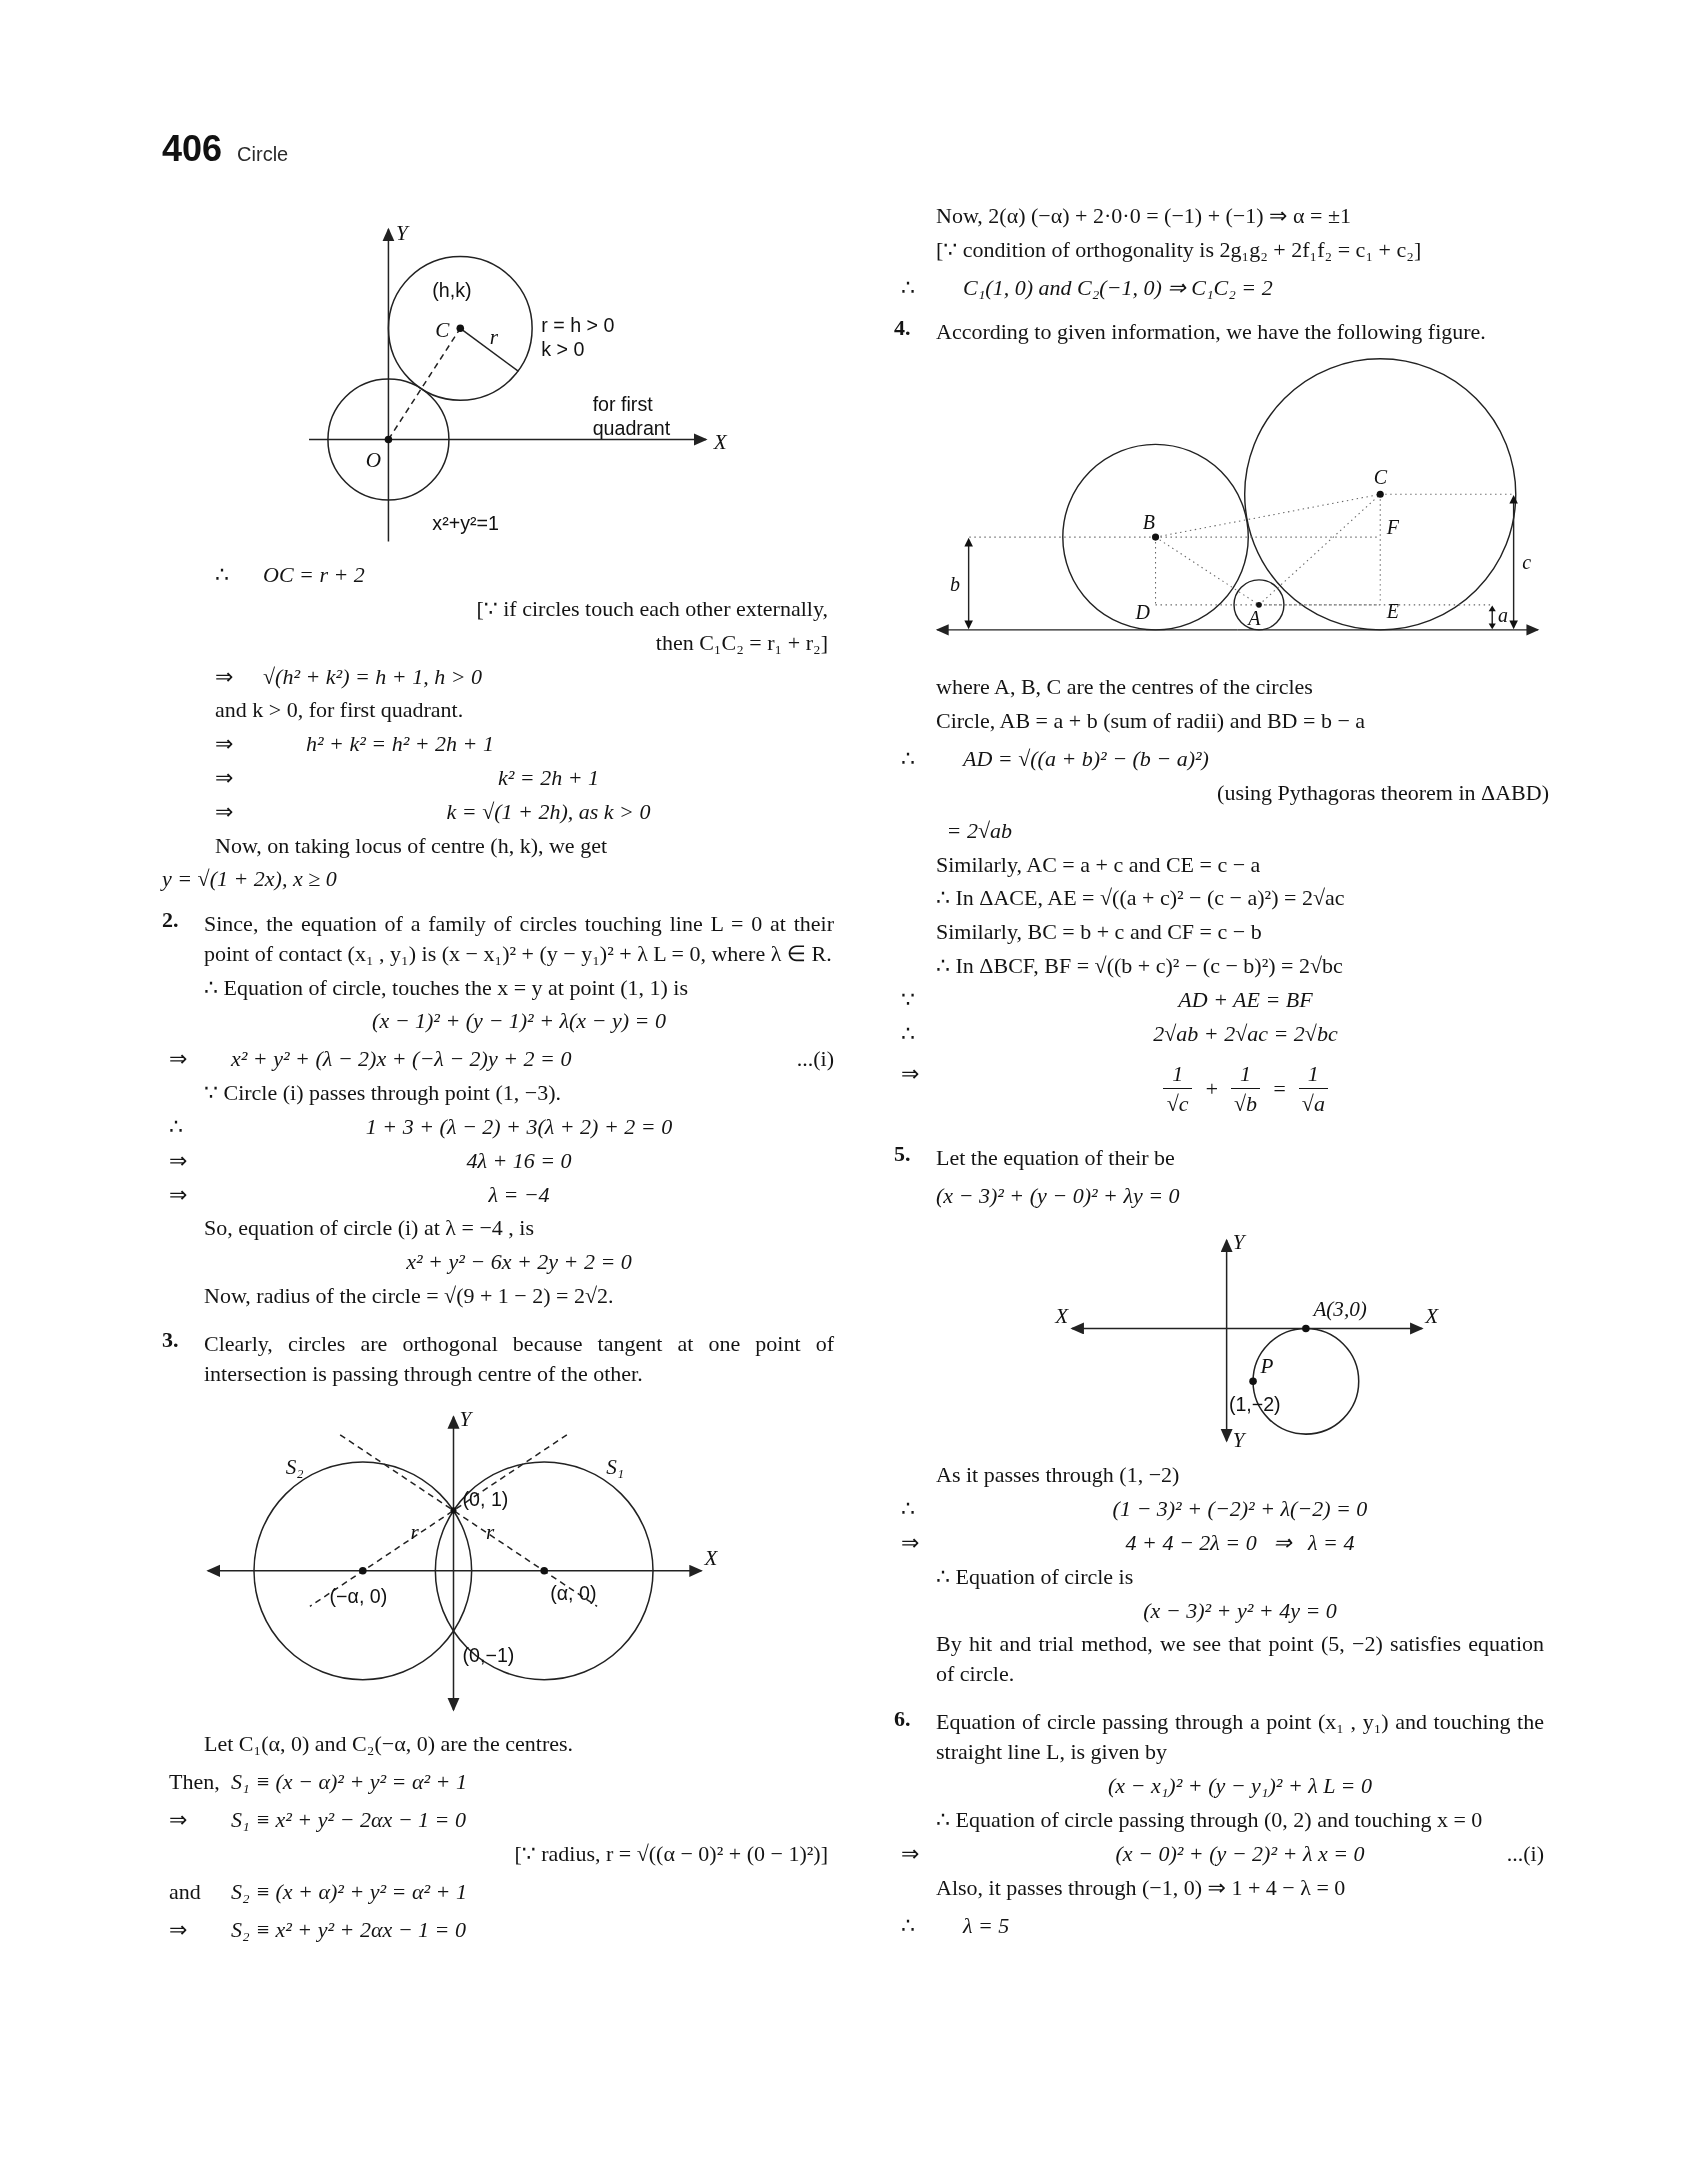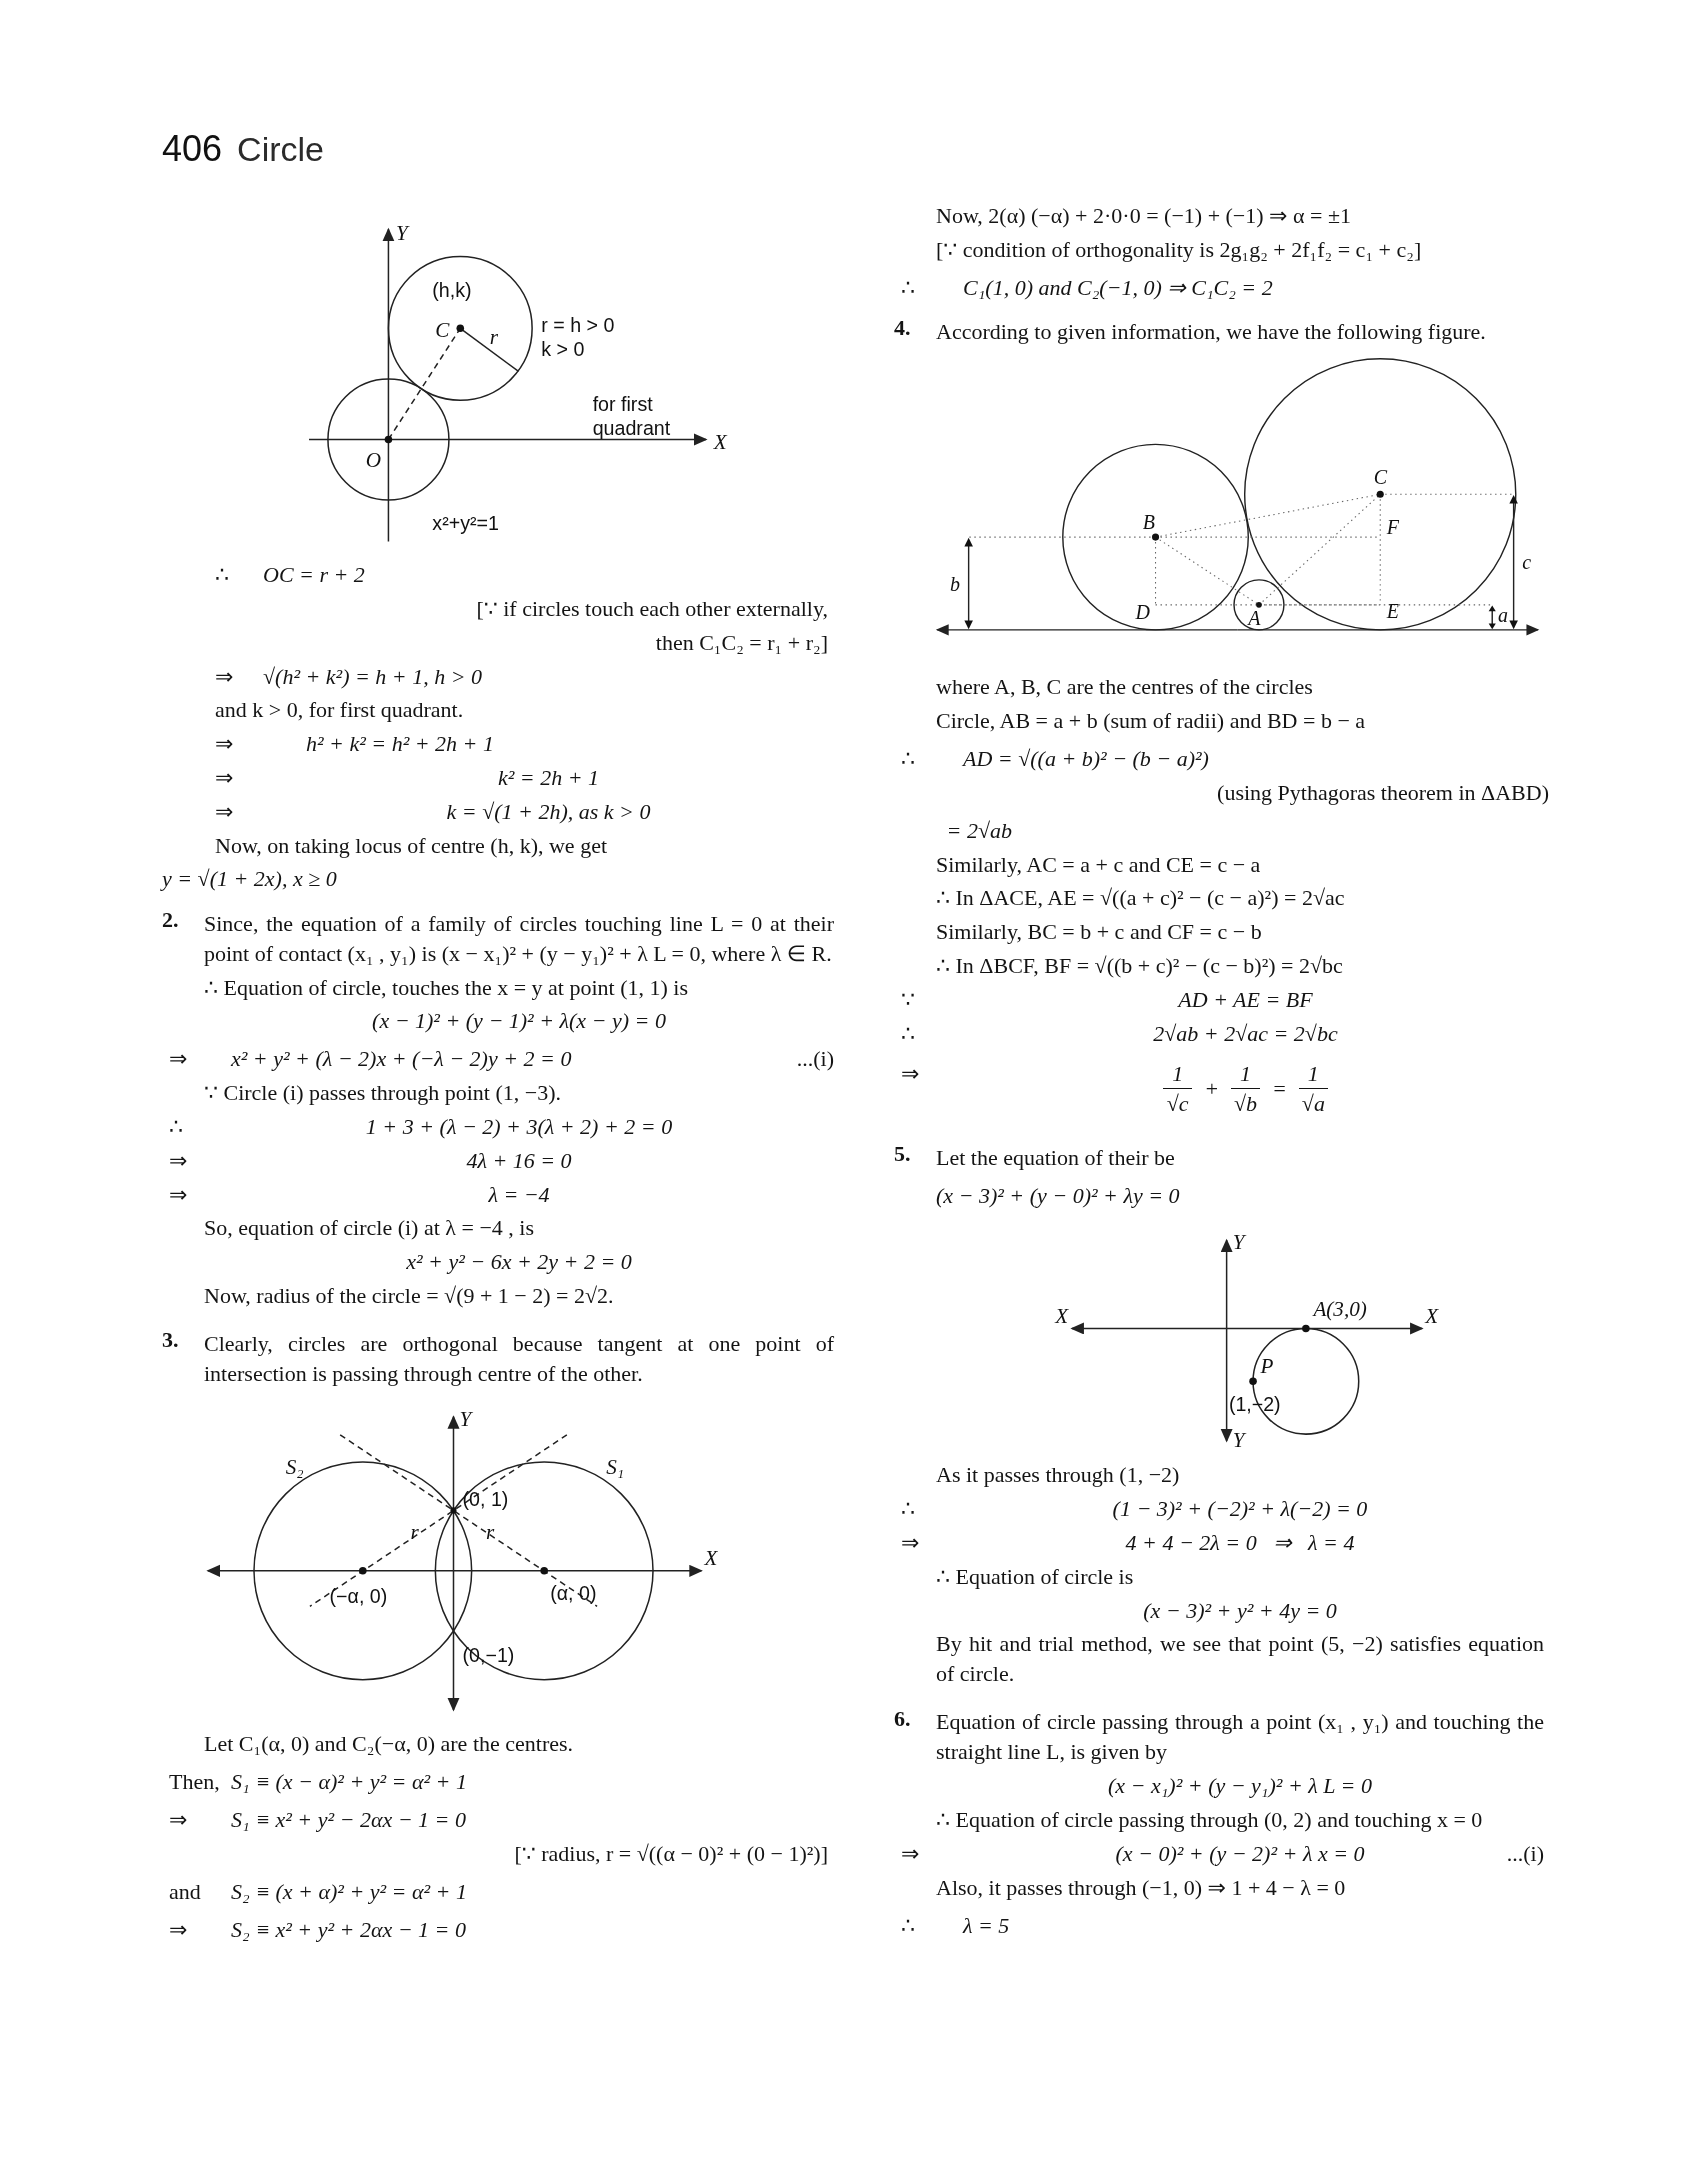--- a/index.html
+++ b/index.html
@@ -5,22 +5,22 @@
   * { margin:0; padding:0; box-sizing:border-box; }
   html,body { background:#ffffff; }
   body {
     width:1700px; height:2172px;
     font-family:"Liberation Serif", serif;
     color:#141414; font-size:22px; overflow:hidden;
   }
   .page { width:1700px; height:2172px; padding:128px 72px 0 162px; }
   .header { display:flex; align-items:baseline; gap:15px; margin-bottom:27px;
             font-family:"Liberation Sans", sans-serif; }
-  .pageno { font-size:36px; font-weight:normal; color:#111; }
-  .chapter { font-size:34px; color:#2b2b2b; }
+  .pageno { font-size:36px; font-weight:bold; color:#111; }
+  .chapter { font-size:20px; color:#2b2b2b; }
   .cols { display:flex; gap:60px; }
   .col-l { width:672px; }
   .col-r { width:650px; }
 
   p { line-height:30px; margin:3.8px 0; }
   .just { text-align:justify; }
   .ln { position:relative; line-height:30px; margin:3.8px 0; min-height:30px; }
   .mk { position:absolute; left:-35px; top:0; }
   .cc { display:block; text-align:center; white-space:pre; }
   .ctl { display:block; padding-left:27px; white-space:pre;margin-top:8px; }

